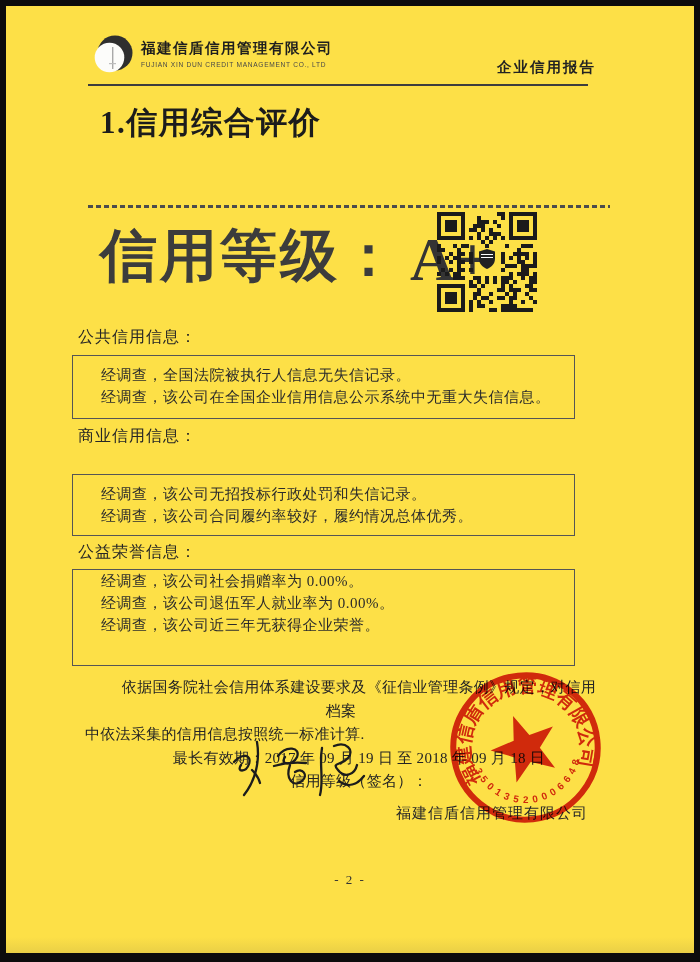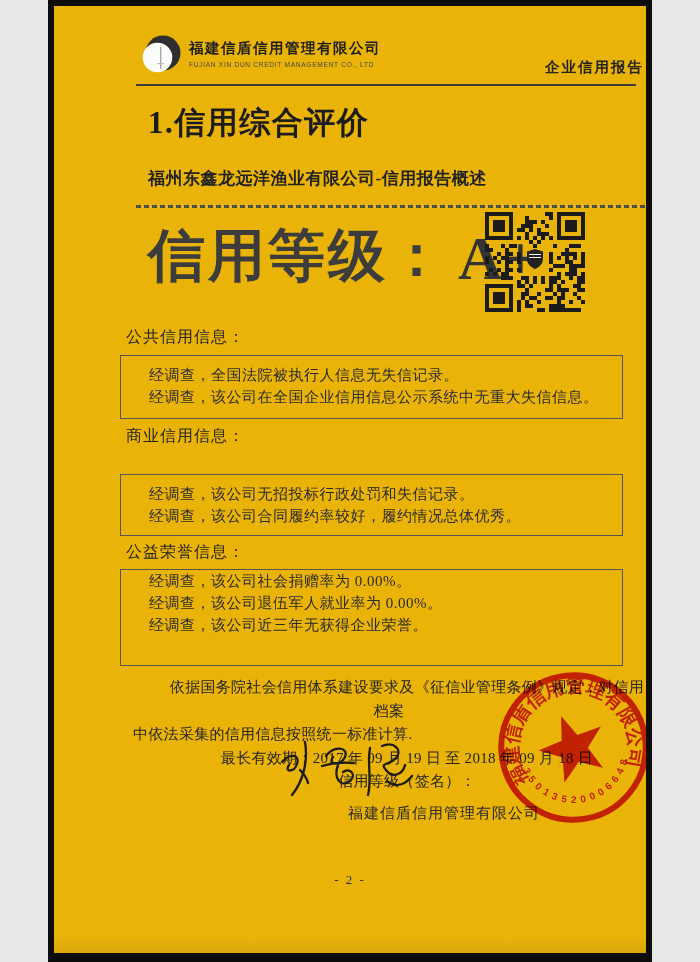--- a/index.html
+++ b/index.html
@@ -1,38 +1,38 @@
 <!DOCTYPE html>
 <html><head>
 <meta charset="utf-8">
 <style>
   html,body{margin:0;padding:0;background:#e8e8e8;}
   .page{
-    position:relative;width:604px;height:962px;margin:0 auto;
-    background:#eab308;overflow:hidden;
+    position:relative;width:700px;height:962px;margin:0 auto;
+    background:#fde047;overflow:hidden;
     font-family:"Liberation Serif",serif;color:#262626;
   }
   .frame{position:absolute;inset:0;border:6px solid #0c0c0c;border-bottom-width:9px;z-index:40;pointer-events:none;}
   .scan-smudge{position:absolute;left:6px;right:6px;bottom:9px;height:16px;
     background:linear-gradient(180deg,rgba(0,0,0,0) 0%,rgba(60,60,60,.10) 100%);z-index:39;}
 
   
   .logo{position:absolute;left:92px;top:33px;width:44px;height:46px;}
   .hdr-text{position:absolute;left:141px;top:39px;}
   .hdr-cn{font-family:"Liberation Sans",sans-serif;font-weight:bold;font-size:14.5px;letter-spacing:1.5px;color:#1e1e1e;}
   .hdr-en{font-family:"Liberation Sans",sans-serif;font-size:6.6px;letter-spacing:.7px;color:#474747;margin-top:3px;}
   .report-type{position:absolute;left:497px;top:58px;font-weight:bold;font-size:14.5px;letter-spacing:2px;color:#222;}
   .hdr-rule{position:absolute;left:88px;top:84px;width:500px;height:2px;background:#3d3d3d;}
 
   .title{position:absolute;left:100px;top:102px;font-weight:bold;font-size:31px;letter-spacing:1.5px;color:#1c1c1c;}
   .subtitle{position:absolute;left:100px;top:167px;font-weight:bold;font-size:17px;letter-spacing:.5px;color:#222;}
   .dash-rule{position:absolute;left:88px;top:205px;width:522px;height:3px;
     background:repeating-linear-gradient(90deg,#4c4c4c 0 5px,transparent 5px 8px);}
 
-  .rating{position:absolute;left:100px;top:224px;display:flex;align-items:flex-start;}
+  .rating{position:absolute;left:100px;top:224px;display:flex;align-items:flex-end;}
   .rating-label{font-family:"Liberation Sans",sans-serif;font-weight:bold;font-size:57px;letter-spacing:3px;color:#3c3c3c;line-height:1.1;}
   .rating-grade{font-family:"Liberation Serif",serif;font-weight:bold;font-size:62px;color:#343434;margin-left:10px;line-height:1.0;transform:translateY(3px);}
   #qr{position:absolute;left:437px;top:212px;width:100px;height:100px;}
 
   .sec-label{position:absolute;left:78px;font-size:16px;letter-spacing:1px;color:#262626;}
   .info-box{position:absolute;left:72px;width:503px;border:1.6px solid #555;box-sizing:border-box;background:transparent;}
   .box-line{padding-left:28px;font-size:15px;line-height:22px;color:#2b2b2b;letter-spacing:.5px;white-space:nowrap;}
   #box1{top:355px;height:64px;padding-top:8px;}
   #box2{top:462px;height:62px;padding-top:8px;margin-top:12px;}
   #box3{top:569px;height:97px;}
@@ -63,21 +63,20 @@
     <rect x="17" y="30" width="7" height="1.2" fill="#bdbdbd"></rect>
   </svg>
   <div class="hdr-text">
     <div class="hdr-cn">福建信盾信用管理有限公司</div>
     <div class="hdr-en">FUJIAN XIN DUN CREDIT MANAGEMENT CO., LTD</div>
   </div>
   <div class="report-type">企业信用报告</div>
   <div class="hdr-rule"></div>
 
   <div class="title">1.信用综合评价</div>
-  <div class="subtitle">福州东鑫龙远洋渔业有限公司-信用报告概述</div>
   <div class="dash-rule"></div>
 
   <div class="rating">
     <span class="rating-label">信用等级：</span>
     <span class="rating-grade">A+</span>
   </div>
   <div id="qr"><svg width="100" height="100" viewBox="0 0 100 100">
         <rect x="0" y="0" width="4" height="4" fill="#1b1b1b"></rect>
         <rect x="4" y="0" width="4" height="4" fill="#1b1b1b"></rect>
         <rect x="8" y="0" width="4" height="4" fill="#1b1b1b"></rect>

